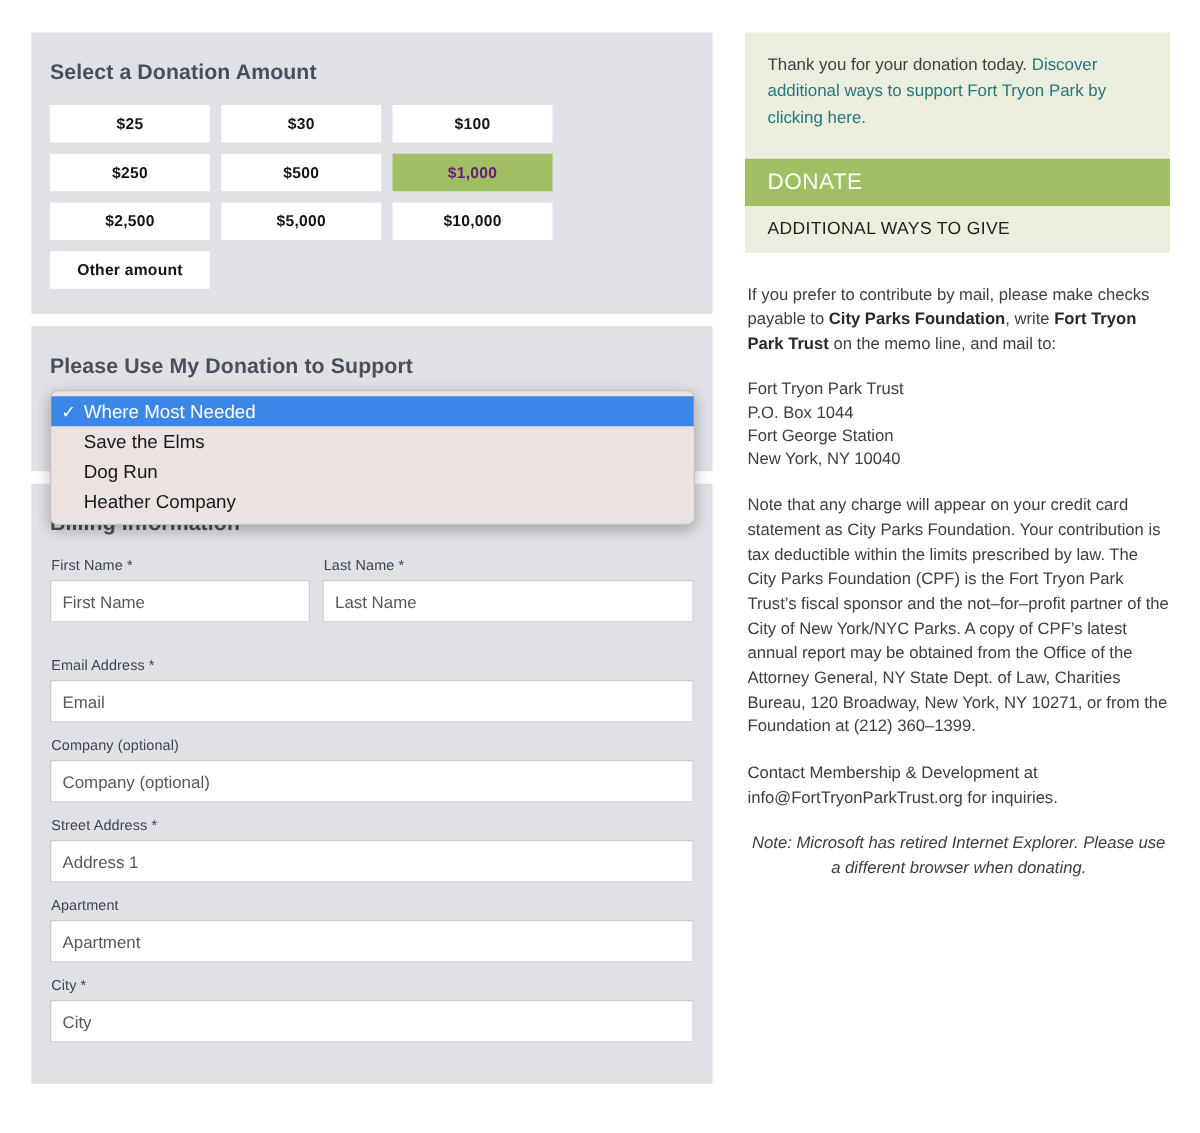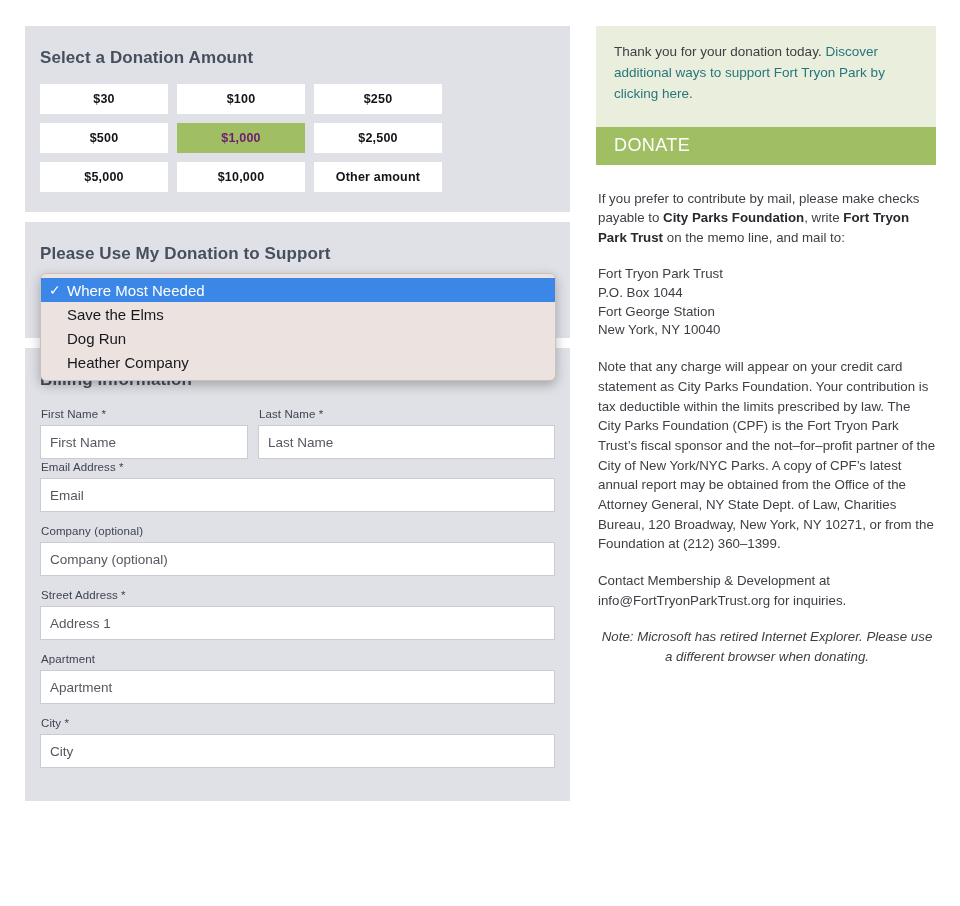--- a/index.html
+++ b/index.html
@@ -119,21 +119,21 @@
     background: #ffffff;
     border: 1px solid #c9ccd2;
     font-family: "Liberation Sans", sans-serif;
     font-size: 13.5px;
     color: #4a4f58;
     padding: 0 9px;
     outline: none;
   }
   .field-input::placeholder { color: #54585f; opacity: 1; }
   .field-block { margin-bottom: 13px; }
-  .field-row { display: flex; gap: 10px; margin-bottom: 2px; }
+  .field-row { display: flex; gap: 10px; margin-bottom: 29px; }
   .field-row .field-block { flex: 1; margin-bottom: 0; }
   .field-row .field-block.fname { flex: 0 0 208px; }
 
   
   .right-col {
     position: absolute;
     left: 596px; top: 26px;
     width: 340px;
   }
   .cream-card { background: #eaeedd; }
@@ -178,20 +178,21 @@
 </head>
 <body>
 
 <div class="page">
 
   <div class="left-col">
 
     <div class="panel">
       <div class="panel-title">Select a Donation Amount</div>
       <div class="amount-grid" id="amount-grid">
+          <button class="amount-btn">$25</button>
           <button class="amount-btn">$30</button>
           <button class="amount-btn">$100</button>
           <button class="amount-btn">$250</button>
           <button class="amount-btn">$500</button>
           <button class="amount-btn selected">$1,000</button>
           <button class="amount-btn">$2,500</button>
           <button class="amount-btn">$5,000</button>
           <button class="amount-btn">$10,000</button>
           <button class="amount-btn">Other amount</button>
         </div>
@@ -263,20 +264,21 @@
     </div>
   </div>
 
   <div class="right-col">
 
     <div class="cream-card">
       <div class="thanks">
         <span>Thank you for your donation today. </span><a href="#">Discover additional ways to support Fort Tryon Park by clicking here.</a>
       </div>
       <div class="donate-bar">DONATE</div>
+      <div class="ways-bar">ADDITIONAL WAYS TO GIVE</div>
     </div>
 
     <div class="info-body">
       <p><span>If you prefer to contribute by mail, please make checks payable to </span><b>City Parks Foundation</b><span>, write </span><b>Fort Tryon Park Trust</b><span> on the memo line, and mail to:</span></p>
 
       <p class="addr" id="mail-address"><span>Fort Tryon Park Trust</span><br><span>P.O. Box 1044</span><br><span>Fort George Station</span><br><span>New York, NY 10040</span></p>
 
       <p>Note that any charge will appear on your credit card statement as City Parks Foundation. Your contribution is tax deductible within the limits prescribed by law. The City Parks Foundation (CPF) is the Fort Tryon Park Trust’s fiscal sponsor and the not–for–profit partner of the City of New York/NYC Parks. A copy of CPF’s latest annual report may be obtained from the Office of the Attorney General, NY State Dept. of Law, Charities Bureau, 120 Broadway, New York, NY 10271, or from the Foundation at (212) 360–1399.</p>
 
       <p>Contact Membership &amp; Development at info@FortTryonParkTrust.org for inquiries.</p>

